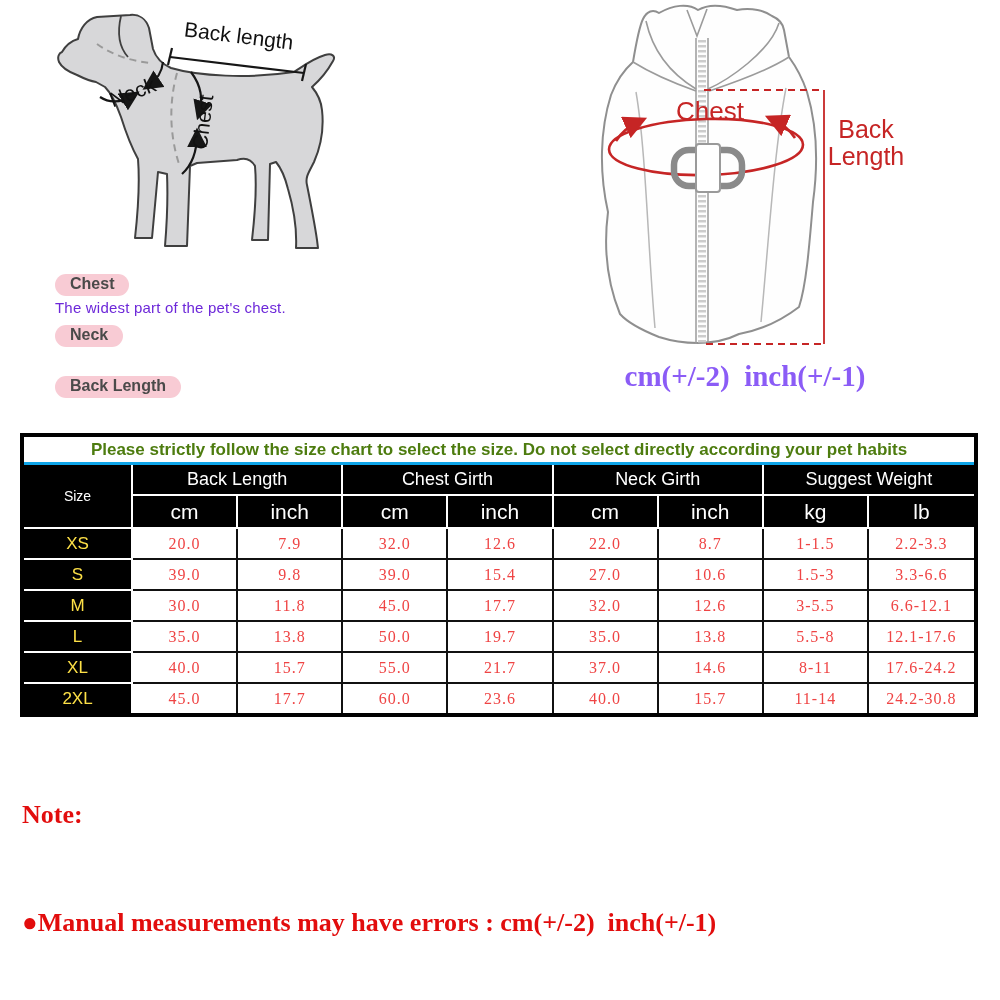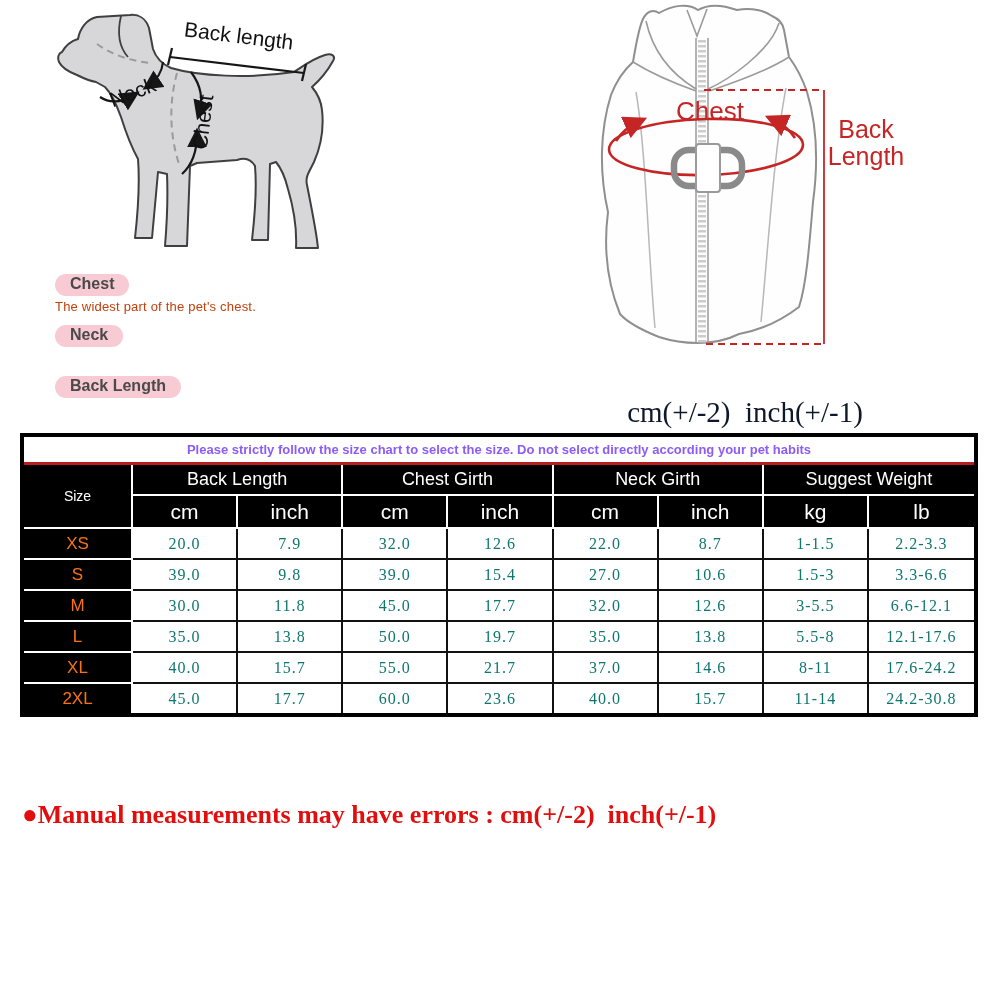--- a/index.html
+++ b/index.html
@@ -4,41 +4,41 @@
 <style>
   html,body{margin:0;padding:0;background:#fff;}
   .canvas{position:relative;width:1000px;height:1000px;background:#ffffff;
           font-family:"Liberation Sans",sans-serif;overflow:hidden;}
   .abs{position:absolute;}
 
   
   .def-group{position:absolute;left:55px;}
   .pill{display:inline-block;background:#f8cbd4;border-radius:11px;
         padding:1px 15px 3px 15px;font-weight:bold;font-size:16px;color:#4a4a4a;}
-  .def-desc{font-size:13px;color:#c2410c;margin-top:3px;letter-spacing:.2px;}
+  .def-desc{font-size:15px;color:#6d28d9;margin-top:3px;letter-spacing:.2px;}
 
   
   .tolerance{position:absolute;left:595px;top:360px;width:300px;text-align:center;
-             font-family:"Liberation Serif",serif;font-weight:normal;font-size:29px;
-             color:#0f172a;white-space:pre-wrap;margin-top:36px;}
+             font-family:"Liberation Serif",serif;font-weight:bold;font-size:29px;
+             color:#8b5cf6;white-space:pre-wrap;}
 
   
   table.size-chart{position:absolute;left:20px;top:433px;width:958px;
                    border-collapse:separate;border-spacing:0;border:4px solid #000;}
   table.size-chart td,table.size-chart th{padding:0;text-align:center;vertical-align:middle;}
-  .warn-cell{background:#fff;color:#8b5cf6;font-size:13px;font-weight:bold;
-             height:25px;border-bottom:3px solid #b91c1c;}
+  .warn-cell{background:#fff;color:#4d7c0f;font-size:17px;font-weight:bold;
+             height:25px;border-bottom:3px solid #0ea5e9;}
   th.hdr{background:#000;color:#fff;font-weight:normal;
          border-right:2.5px solid #fff;border-bottom:2.5px solid #fff;}
   th.group{font-size:18px;height:29px;}
   th.sub{font-size:21px;height:31px;}
   th.size-col{font-size:14px;}
-  th.size-cell{background:#000;color:#f97316;font-weight:normal;font-size:17px;
+  th.size-cell{background:#000;color:#fde047;font-weight:normal;font-size:17px;
                border-right:2.5px solid #fff;border-bottom:2.5px solid #fff;height:29px;}
-  td.val{background:#fff;color:#0f766e;font-family:"Liberation Serif",serif;
+  td.val{background:#fff;color:#ef4444;font-family:"Liberation Serif",serif;
          font-size:16px;letter-spacing:1px;border-right:2px solid #111;
          border-bottom:2px solid #111;height:29px;}
   table.size-chart tr>*:last-child{border-right:none;}
   table.size-chart tr.last>*{border-bottom:none;}
 
   
   .notes{position:absolute;left:22px;top:740px;color:#e20d0d;
          font-family:"Liberation Serif",serif;font-weight:bold;font-size:26px;
          white-space:pre-wrap;}
   .notes p{margin:0 0 19px 0;line-height:29px;}
@@ -249,19 +249,20 @@
       <td class="val">23.6</td>
       <td class="val">40.0</td>
       <td class="val">15.7</td>
       <td class="val">11-14</td>
       <td class="val">24.2-30.8</td>
     </tr>
   </tbody>
     </table>
 
   <div class="notes">
+    <p>Note:</p>
     <p>●Manual measurements may have errors : cm(+/-2)  inch(+/-1)</p>
     
     
     
   </div>
 
 </div>
 
 </body></html>

